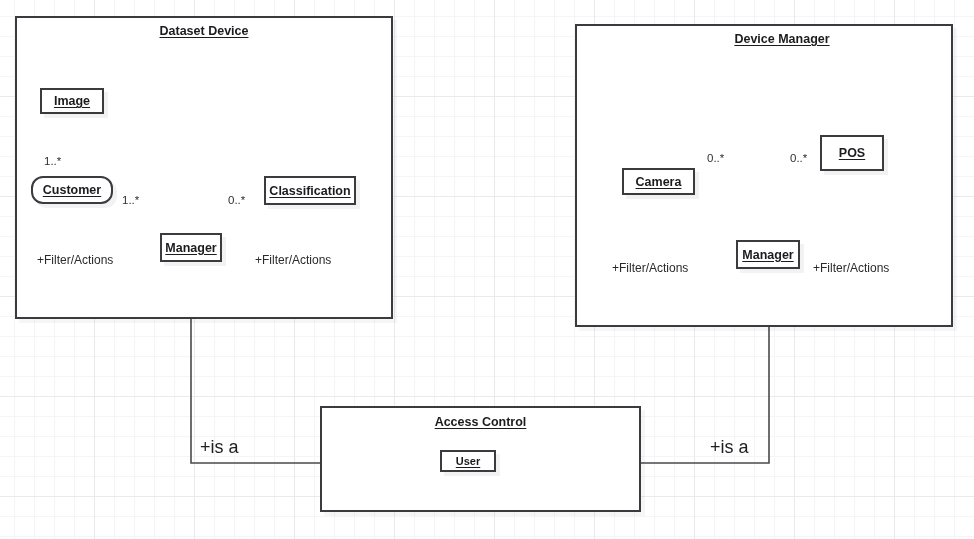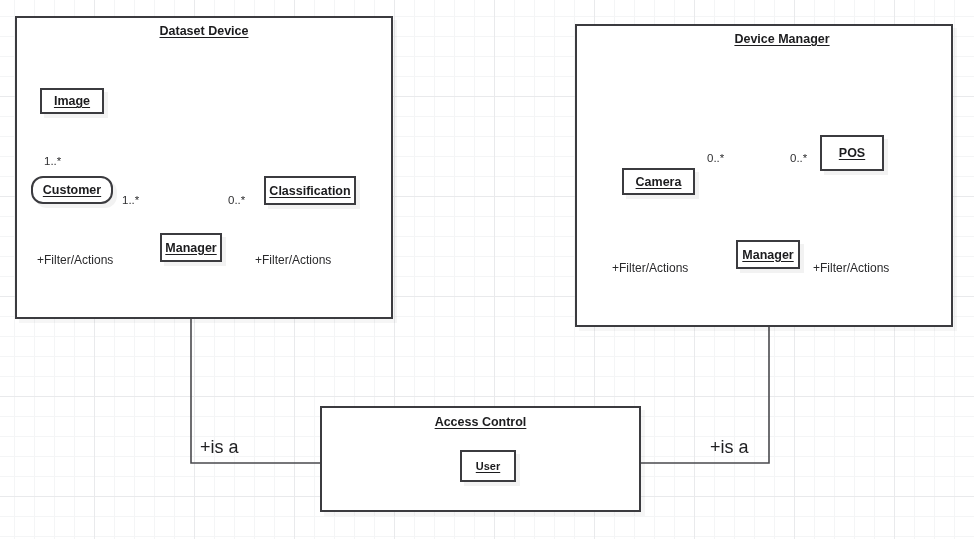--- a/index.html
+++ b/index.html
@@ -128,21 +128,21 @@
   </div>
 
   <div class="node" style="left:820px; top:135px; width:64px; height:36px;text-align:center;">
     <span>POS</span>
   </div>
 
   <div class="node" style="left:736px; top:240px; width:64px; height:29px;">
     <span>Manager</span>
   </div>
 
-  <div class="node small" style="left:440px; top:450px; width:56px; height:32px;margin-left:20px;">
+  <div class="node small" style="left:440px; top:450px; width:56px; height:22px;">
     <span>User</span>
   </div>
 
   <div class="edge-label mult-label" style="left:44px; top:155px;">1..*</div>
 
   <div class="edge-label mult-label" style="left:122px; top:194px;">1..*</div>
 
   <div class="edge-label mult-label" style="left:228px; top:194px;">0..*</div>
 
   <div class="edge-label" style="left:37px; top:253px;">+Filter/Actions</div>

